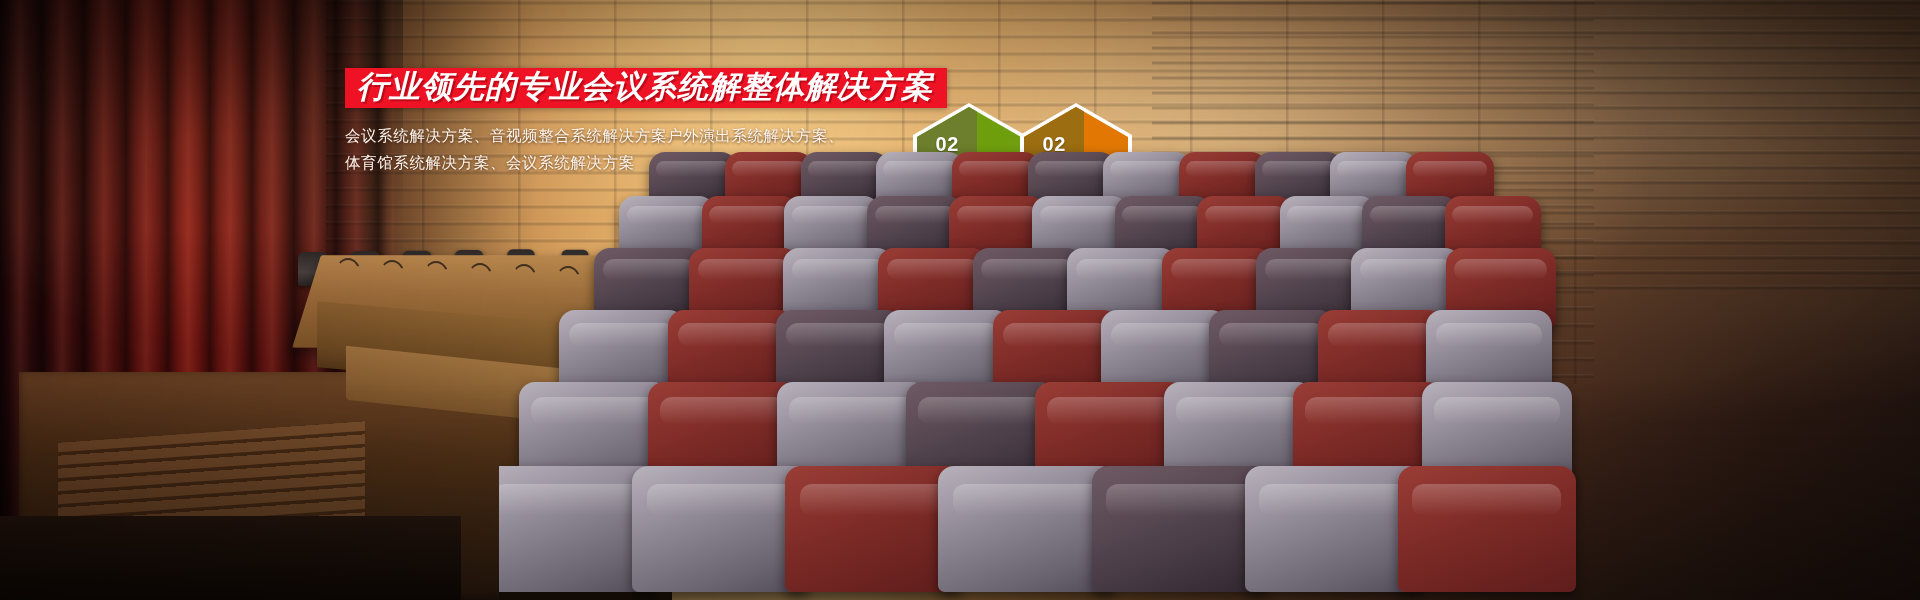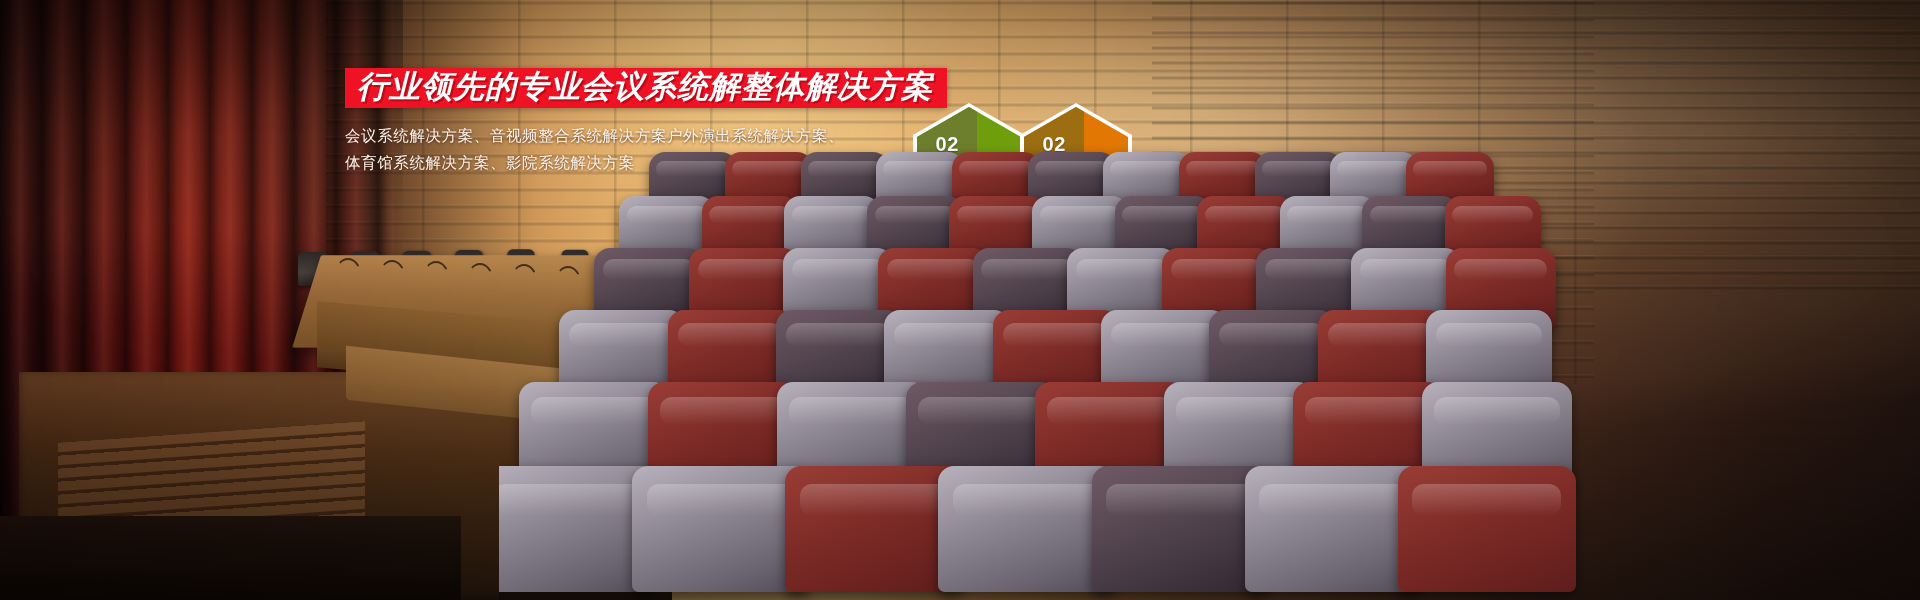--- a/index.html
+++ b/index.html
@@ -438,21 +438,21 @@
     <div class="warm-cast"></div>
     <div class="vignette"></div>
   </div>
 
   <div class="copy">
     <div class="title-bar">
       <span class="t">行业领先的专业会议系统解整体解决方案</span>
     </div>
     <div class="subtitle">
       <span>会议系统解决方案、音视频整合系统解决方案户外演出系统解决方案、</span>
-      <span>体育馆系统解决方案、影院系统解决方案</span>
+      <span>体育馆系统解决方案、会议系统解决方案</span>
     </div>
   </div>
 
   <div class="hex-cluster" id="hexCluster">
       <div class="hex" style="left: 78px; top: 3px;">
         <div class="hex-in" style="background: linear-gradient(155deg, rgb(168, 201, 58) 0%, rgb(168, 201, 58) 45%, rgba(0, 0, 0, 0.18) 140%), rgb(168, 201, 58); background-blend-mode: multiply;">
           <div class="hex-num" style="background: rgb(109, 127, 44);">
             <b>02</b>
           </div>
           <div class="hex-label">教育</div>

